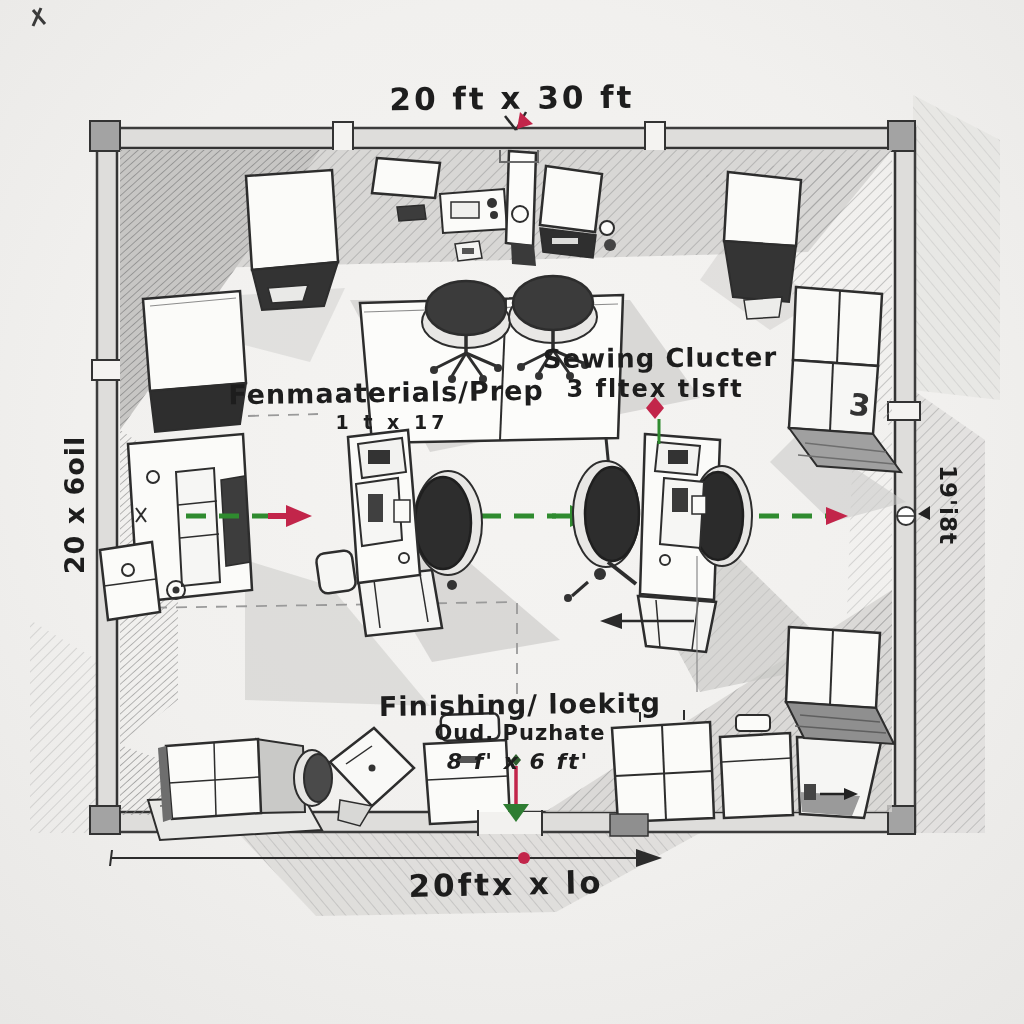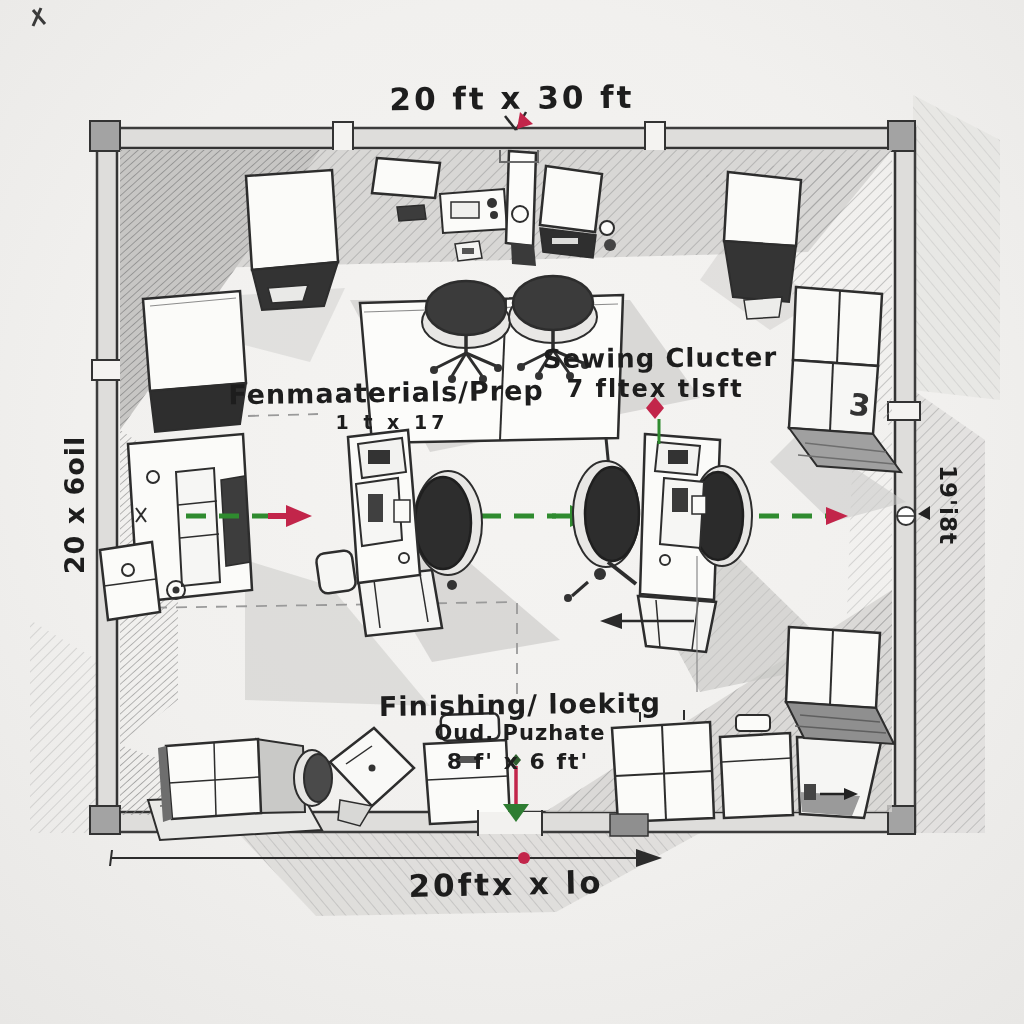--- a/index.html
+++ b/index.html
@@ -16,21 +16,21 @@
   .lbl-top   {left:512px;top:80px; font-size:31px;letter-spacing:3px;transform:translateX(-50%) rotate(-0.6deg);}
   .lbl-bottom{left:506px;top:866px;font-size:31px;letter-spacing:3px;transform:translateX(-50%) rotate(-1.2deg);}
   .lbl-left  {left:74px; top:505px;font-size:27px;transform:translate(-50%,-50%) rotate(-90deg);}
   .lbl-right {left:948px;top:505px;font-size:23px;transform:translate(-50%,-50%) rotate(90deg);}
   .lbl-mat-title{left:386px;top:377px;font-size:27px;transform:translateX(-50%) rotate(-0.8deg);}
   .lbl-mat-size {left:392px;top:411px;font-size:19px;letter-spacing:4px;transform:translateX(-50%);}
   .lbl-sew-title{left:660px;top:343px;font-size:26px;transform:translateX(-50%) rotate(-0.5deg);}
   .lbl-sew-size {left:655px;top:375px;font-size:24px;letter-spacing:2px;transform:translateX(-50%);}
   .lbl-fin-title{left:520px;top:689px;font-size:27px;transform:translateX(-50%) rotate(-0.8deg);}
   .lbl-fin-sub  {left:520px;top:721px;font-size:21px;transform:translateX(-50%);}
-  .lbl-fin-size {left:518px;top:749px;font-size:22px;letter-spacing:2px;transform:translateX(-50%);}
+  .lbl-fin-size {left:518px;top:749px;font-size:22px;letter-spacing:2px;transform:translateX(-50%);font-style:italic;}
 </style>
 </head>
 <body>
 
 <div class="canvas">
 
 <svg width="1024" height="1024" viewBox="0 0 1024 1024">
   <defs>
     <pattern id="h1" patternUnits="userSpaceOnUse" width="8" height="8" patternTransform="rotate(45)">
       <line x1="0" y1="0" x2="0" y2="8" stroke="#9b9b9b" stroke-width="1.4"></line>
@@ -366,19 +366,19 @@
 
   <div class="lbl lbl-top">20 ft x 30 ft</div>
   <div class="lbl lbl-bottom">20ftx x lo</div>
   <div class="lbl lbl-left">20 x 6oil</div>
   <div class="lbl lbl-right">19'i8t</div>
 
   <div class="lbl lbl-mat-title">Fenmaaterials/Prep</div>
   <div class="lbl lbl-mat-size">1 t x 17</div>
 
   <div class="lbl lbl-sew-title">Sewing Clucter</div>
-  <div class="lbl lbl-sew-size">7 fltex tlsft</div>
+  <div class="lbl lbl-sew-size">3 fltex tlsft</div>
 
   <div class="lbl lbl-fin-title">Finishing/ loekitg</div>
   <div class="lbl lbl-fin-sub">Oud. Puzhate</div>
   <div class="lbl lbl-fin-size">8 f' x 6 ft'</div>
 
 </div>
 
 </body></html>

